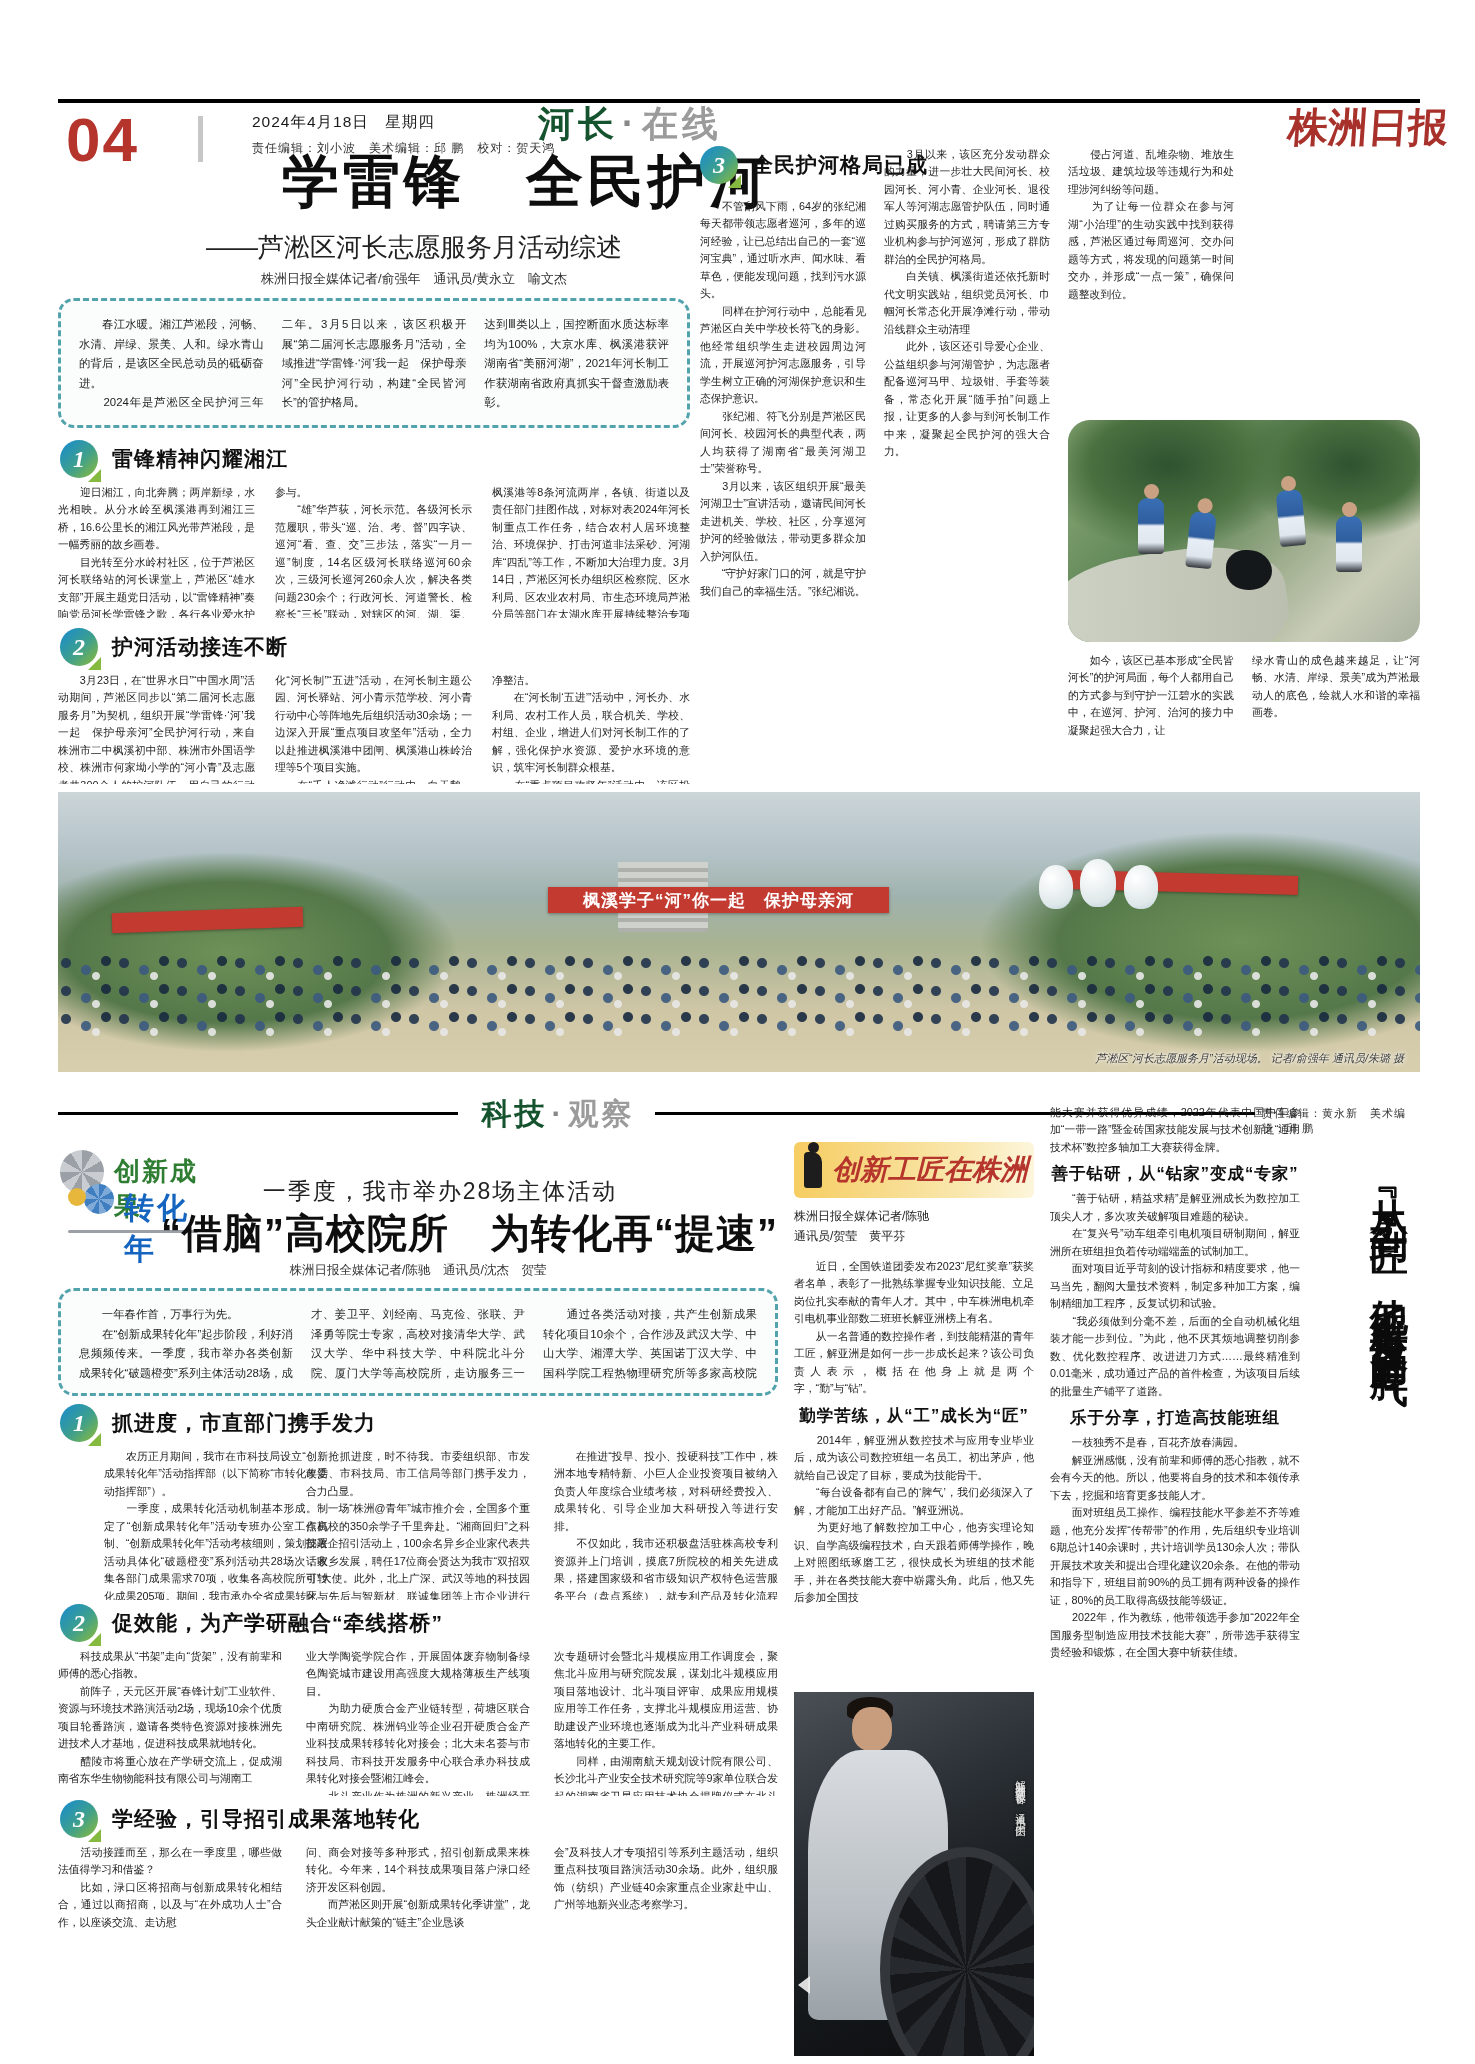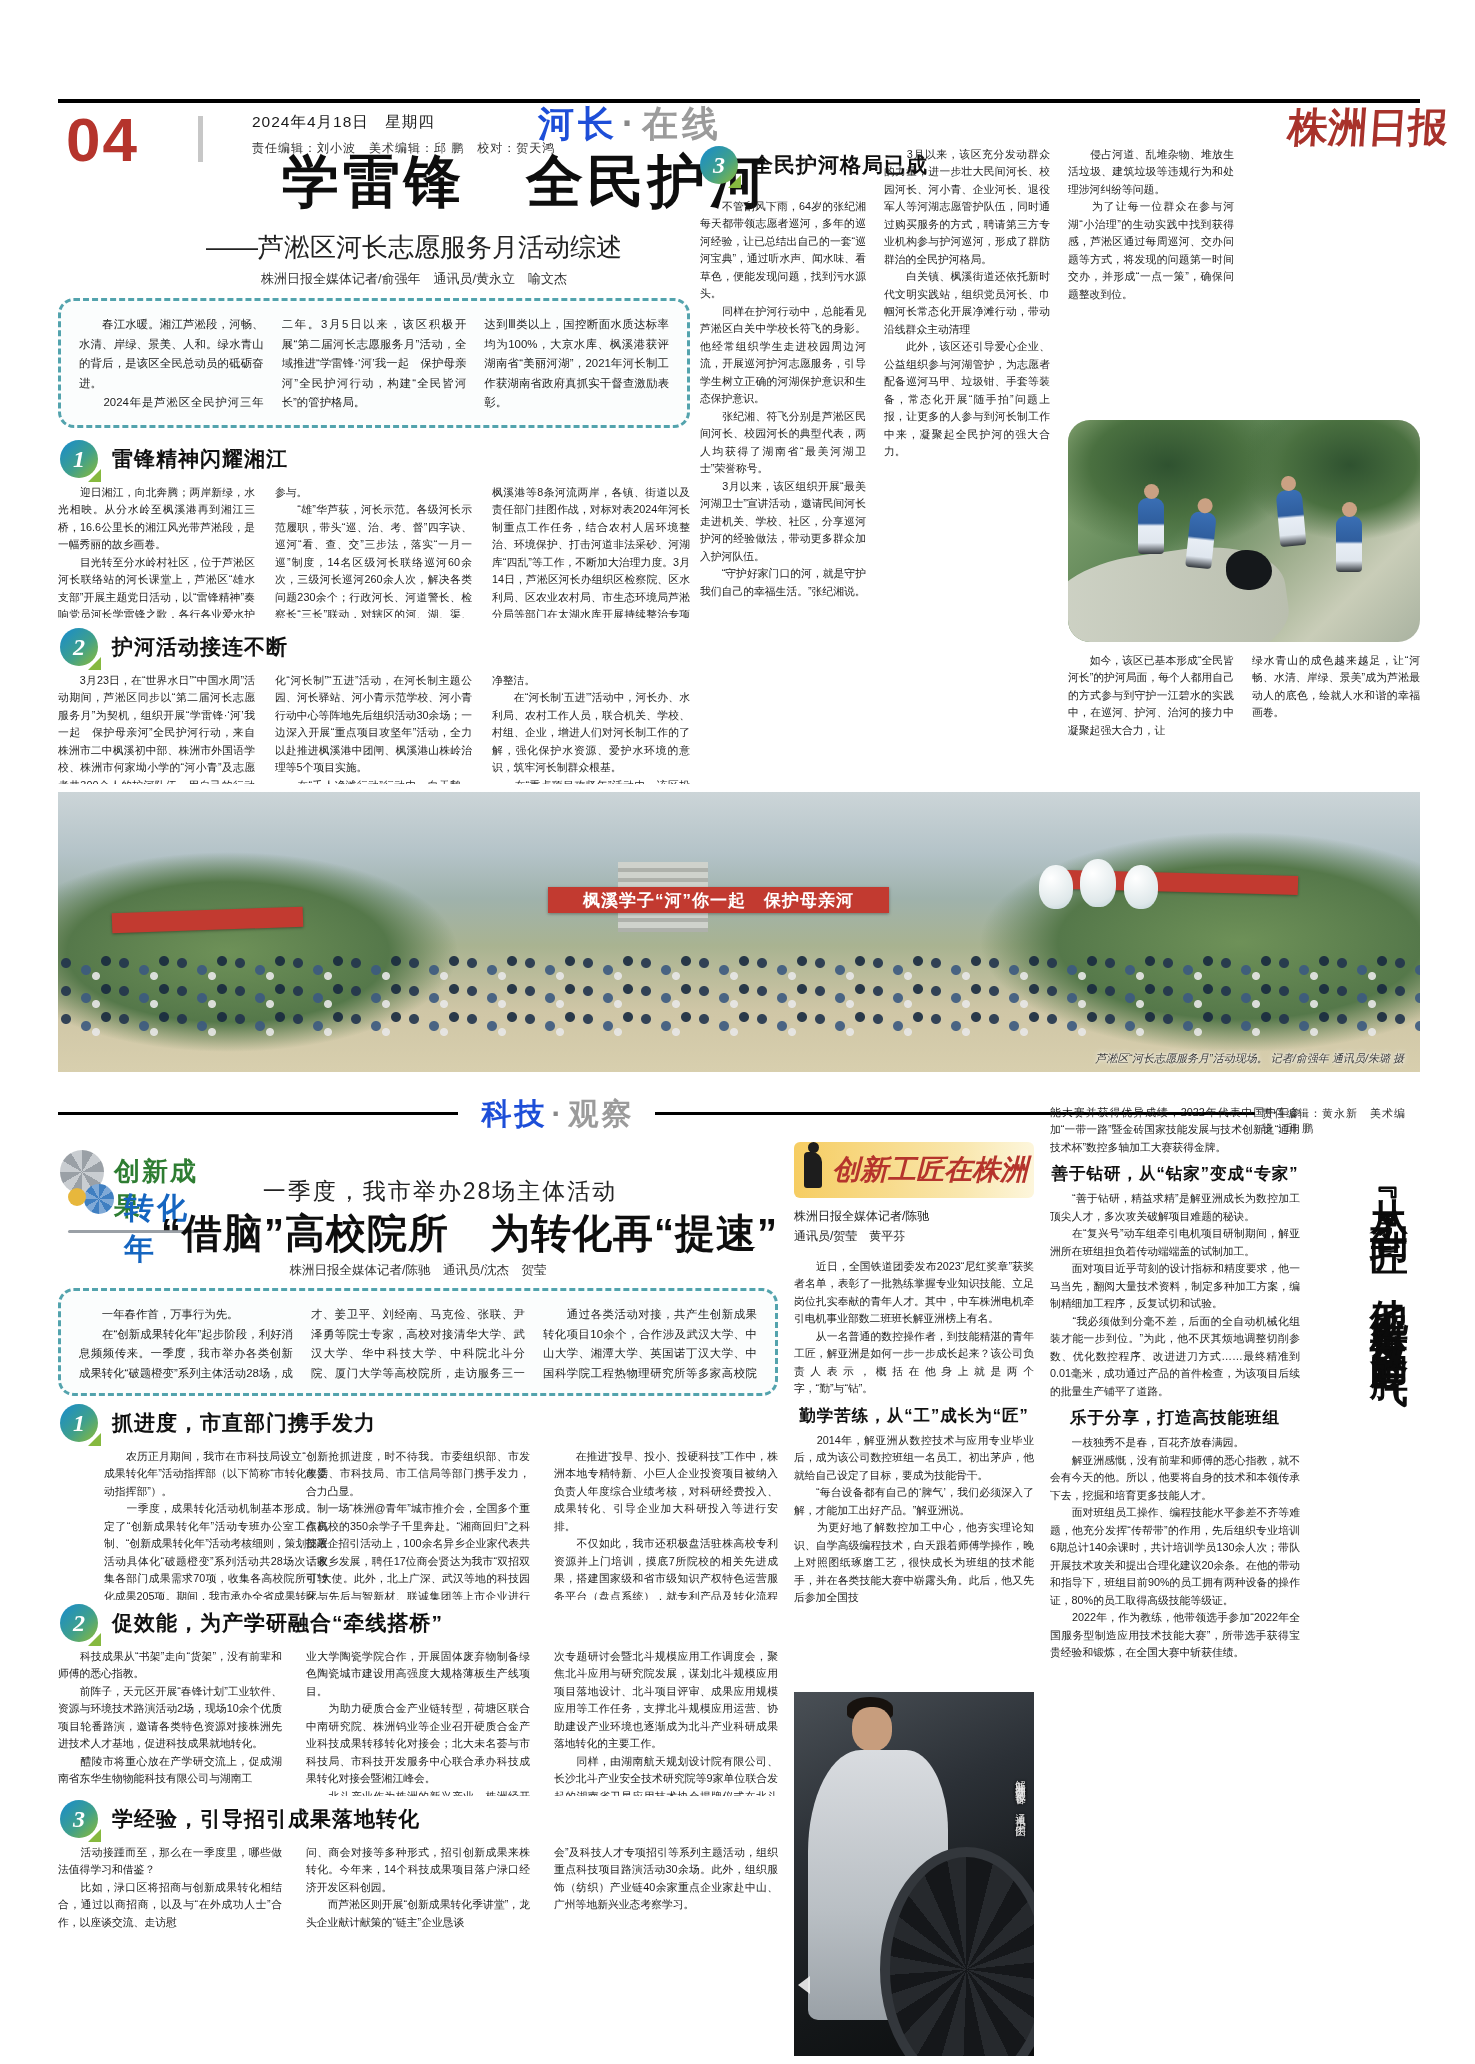--- a/index.html
+++ b/index.html
@@ -5,21 +5,21 @@
   html,body{margin:0;padding:0;background:#ffffff;}
   body{font-family:"Liberation Sans","DejaVu Sans",sans-serif;color:#1c1c1c;}
   .page{position:relative;width:1475px;height:2064px;background:#fff;overflow:hidden;}
   .abs{position:absolute;}
   .rule{background:#000;}
   .page-num{font-size:62px;font-weight:600;color:#b5342c;letter-spacing:2px;}
   .hdr-divider{background:#c7c7c7;}
   .hdr-date{font-size:15.5px;color:#1a1a1a;letter-spacing:1px;}
   .hdr-staff{font-size:12px;color:#333;letter-spacing:1px;}
   .sec-label{font-weight:bold;letter-spacing:4px;white-space:nowrap;}
-  .sec-label .red{color:#1d4ed8;}
+  .sec-label .red{color:#14532d;}
   .sec-label .dot{color:#888;margin:0 4px;}
   .sec-label .gray{color:#9b9b9b;}
   .masthead{font-size:40px;font-weight:bold;color:#a8322b;transform:skew(-4deg);font-family:"Liberation Serif",serif;}
   .a-title{font-weight:bold;color:#0e0e0e;text-align:right;}
   .a-sub{text-align:center;color:#222;}
   .a-byline{text-align:center;color:#333;}
   .ibox{border:3px dashed #53a3ad;border-radius:16px;background:#fbfdfd;display:flex;gap:18px;padding:14px 18px;box-sizing:border-box;}
   .ibox-col{flex:1;font-size:11.4px;line-height:1.72;text-align:justify;white-space:pre-line;overflow:hidden;color:#1d1d1d;}
   .sec-row{display:flex;align-items:center;gap:14px;}
   .bubble{position:relative;display:flex;align-items:center;justify-content:center;width:38px;height:38px;border-radius:50%;background:linear-gradient(135deg,#1d8ec4 10%,#3fa08c 55%,#86b93f 95%);color:#fff;font-style:italic;font-weight:bold;font-size:24px;font-family:"Liberation Serif",serif;flex:0 0 auto;}

